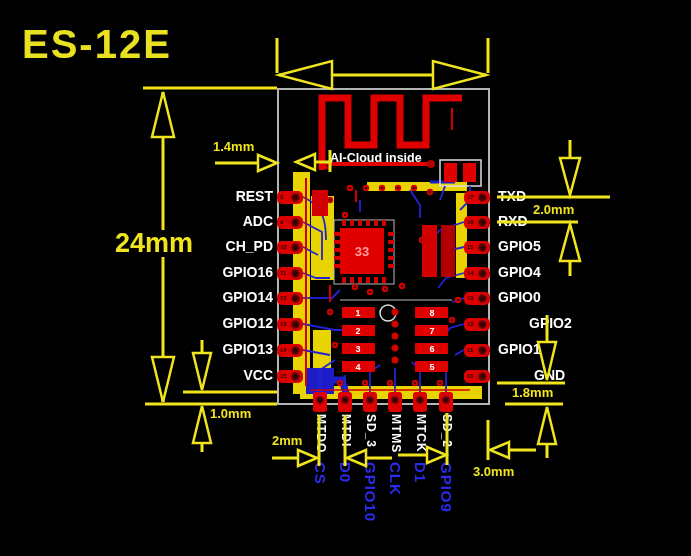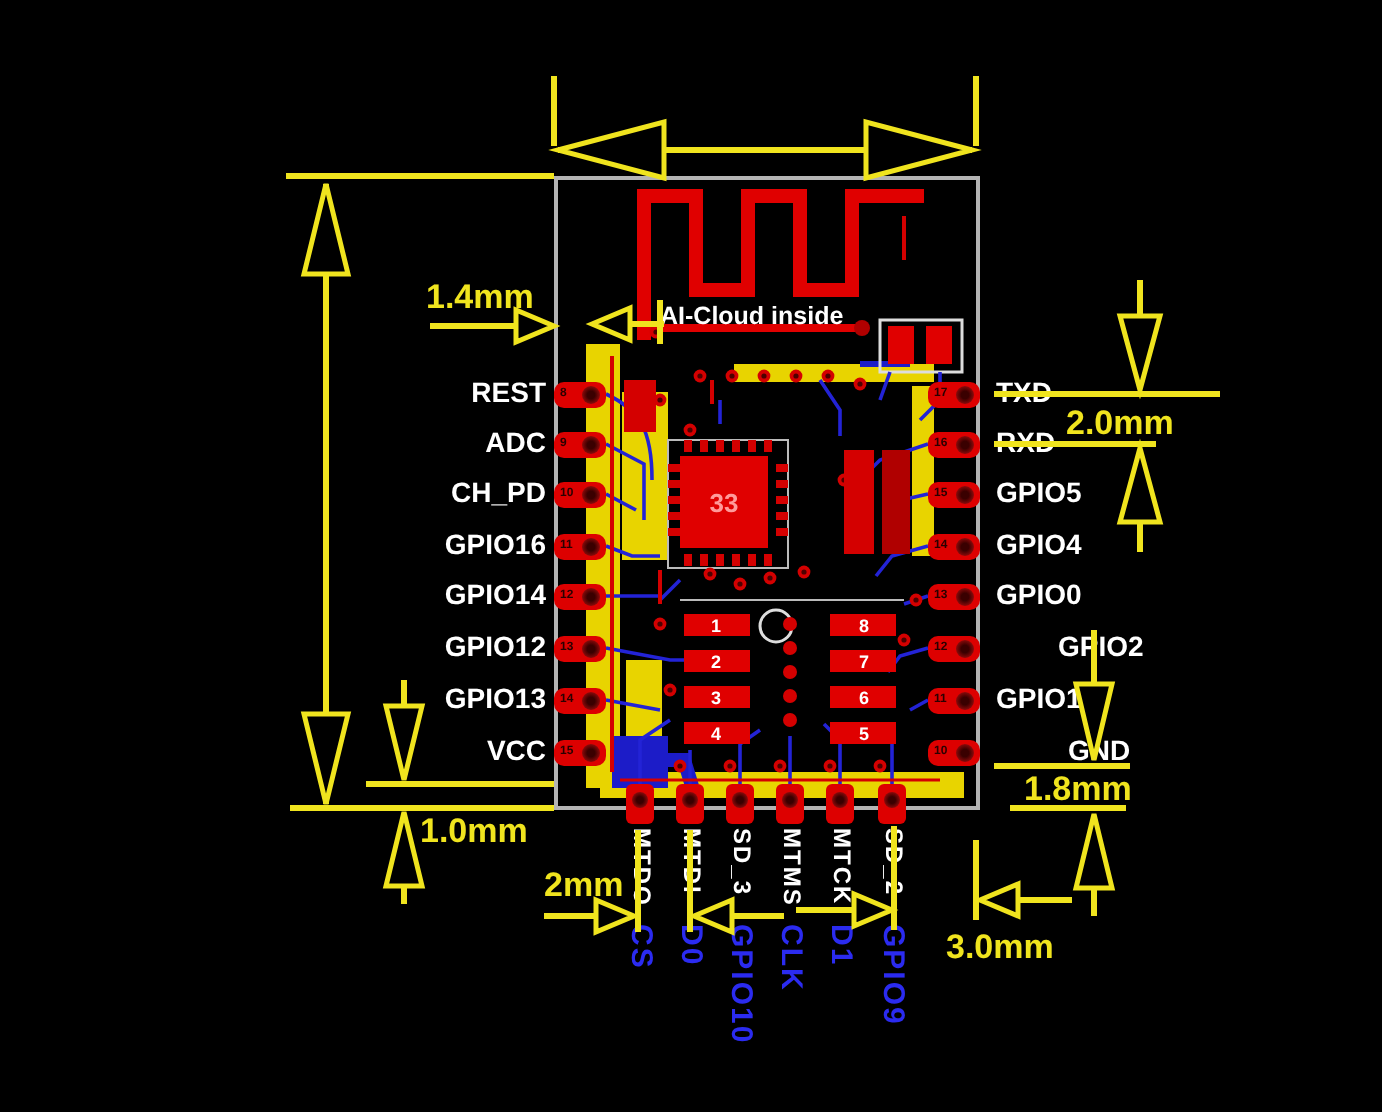--- a/index.html
+++ b/index.html
@@ -1,18 +1,18 @@
 <!DOCTYPE html>
 <html><head>
 <meta charset="utf-8">
 <style>
   html,body{margin:0;padding:0;background:#000;}
   #stage{position:relative;width:691px;height:556px;background:#000;overflow:hidden;
          font-family:"Liberation Sans",sans-serif;}
-  .dimtxt{position:absolute;color:#f0e41e;font-weight:bold;font-size:17px;line-height:1;white-space:nowrap;}
+  .dimtxt{position:absolute;color:#f0e41e;font-weight:bold;font-size:13px;line-height:1;white-space:nowrap;}
   .pinlbl{position:absolute;color:#fff;font-weight:bold;font-size:14px;line-height:1;white-space:nowrap;}
   .pinlbl.left{width:70px;text-align:right;}
   .rotlbl{position:absolute;transform:rotate(90deg);transform-origin:0 0;
           font-weight:bold;line-height:1;white-space:nowrap;}
   .rot-white{color:#fff;font-size:12px;letter-spacing:1px;}
   .rot-blue{color:#2b2bf0;font-size:15px;letter-spacing:1px;}
   .pad{position:absolute;background:#dd0000;border-radius:5px;}
   .pad .num{position:absolute;left:3px;top:3px;font-size:6px;font-weight:bold;color:#2a0000;line-height:1;}
   .pad .hole{position:absolute;right:3px;top:2px;width:9px;height:9px;border-radius:50%;
              background:radial-gradient(circle,#3a0000 30%,#8a0a0a 70%);}
@@ -23,20 +23,21 @@
           border:2px solid #b4b4b4;box-sizing:border-box;background:#000;}
   #title{position:absolute;left:22px;top:24px;color:#e8e020;font-size:40px;font-weight:bold;
          letter-spacing:2px;line-height:1;}
   svg{position:absolute;pointer-events:none;}
 </style>
 </head>
 <body>
 
 <div id="stage">
 
+  <div id="title">ES-12E</div>
 
   <div id="module"></div>
 
   <svg style="left:279px;top:90px;" width="209" height="313" viewBox="279 90 209 313">
 
     <g fill="#e8d400">
       <rect x="293" y="172" width="17" height="222"></rect>
       <rect x="300" y="386" width="182" height="13"></rect>
       <rect x="311" y="196" width="23" height="84"></rect>
       <rect x="367" y="182" width="100" height="9"></rect>
@@ -381,20 +382,21 @@
 
       <polygon points="317,458 298,450 298,466"></polygon>
       <polygon points="347,458 366,450 366,466"></polygon>
 
       <polygon points="446,455 427,447 427,463"></polygon>
 
       <polygon points="490,450 509,442 509,458"></polygon>
     </g>
   </svg>
 
+  <div class="dimtxt" style="left:112px;top:230px;font-size:27px;background:#000;padding:0 3px;">24mm</div>
   <div class="dimtxt" style="left:213px;top:140px;">1.4mm</div>
   <div class="dimtxt" style="left:533px;top:203px;">2.0mm</div>
   <div class="dimtxt" style="left:512px;top:386px;">1.8mm</div>
   <div class="dimtxt" style="left:210px;top:407px;">1.0mm</div>
   <div class="dimtxt" style="left:272px;top:434px;">2mm</div>
   <div class="dimtxt" style="left:473px;top:465px;">3.0mm</div>
 
 </div>
 
 </body></html>

